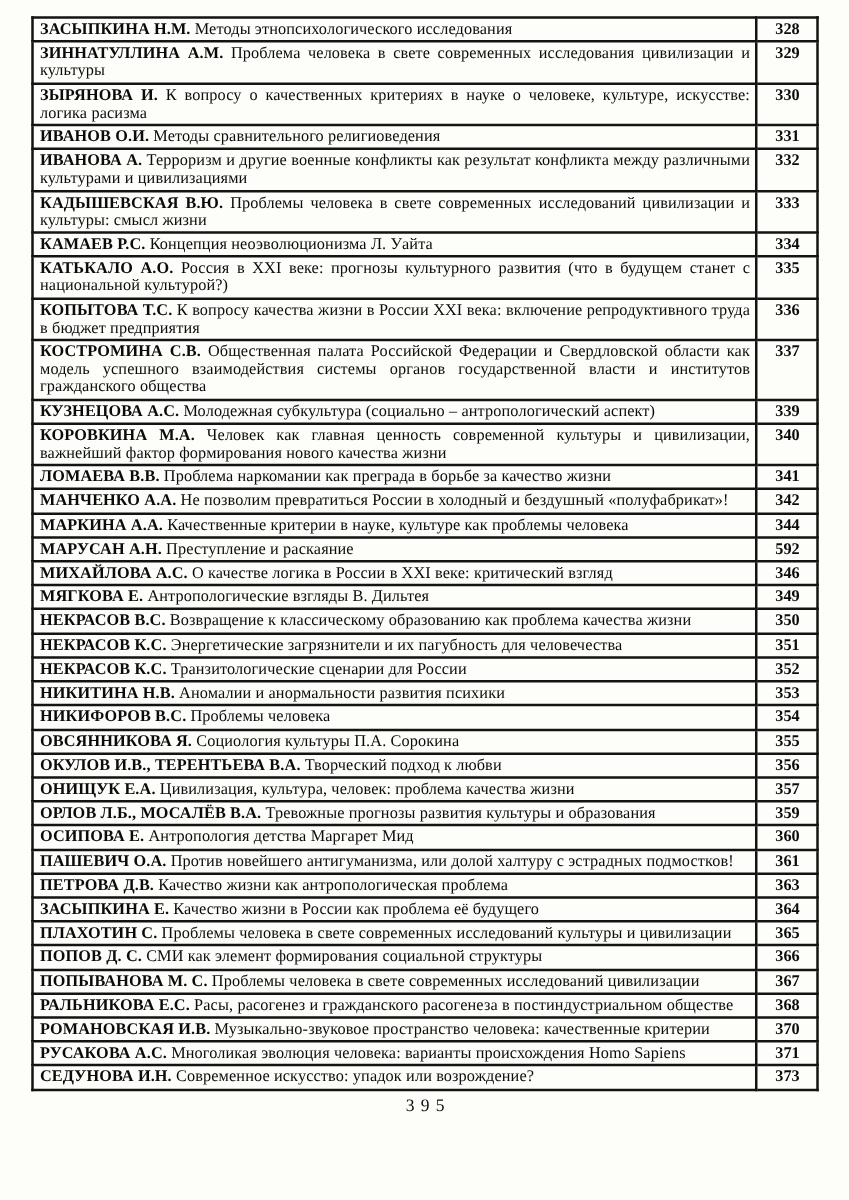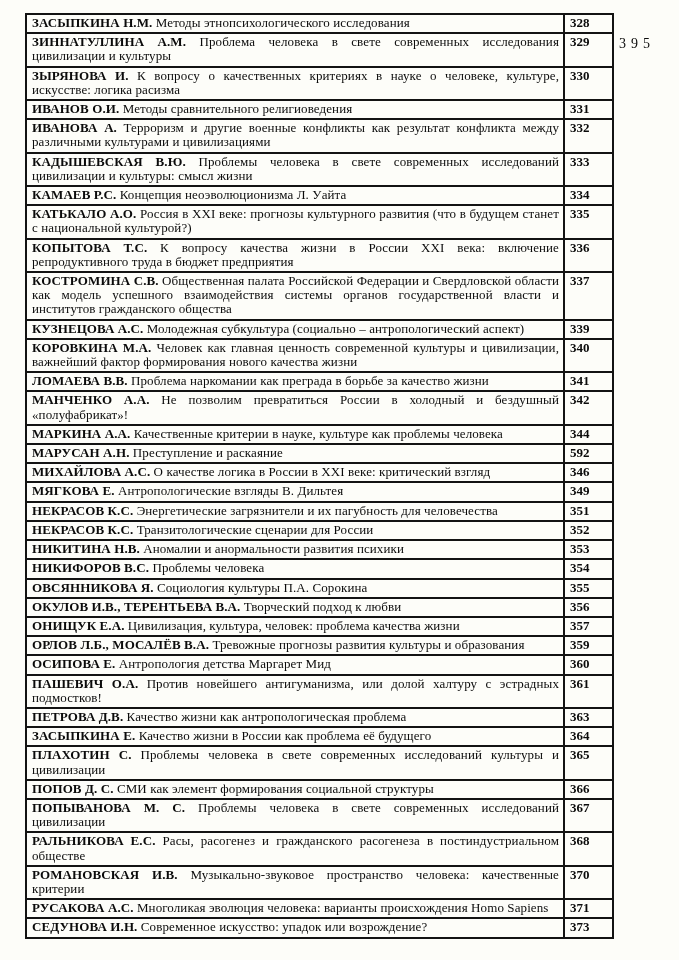--- a/index.html
+++ b/index.html
@@ -13,51 +13,54 @@
     overflow: hidden;
     font-family: "Liberation Serif", "DejaVu Serif", serif;
     color: #0b0b0b;
   }
   .page {
     box-sizing: border-box;
     width: 679px;
     height: 928px;
     padding: 13px 24px 0 25px;
     display: flex;
+    flex-direction: column;
   }
   table.toc {
     width: 100%;
     border-collapse: collapse;
     table-layout: fixed;
     font-size: 13px;
   }
   table.toc td {
     border: 2px solid #131313;
     padding: 1px 4px 2px 5px;
     line-height: 14.2px;
     vertical-align: top;
   }
   td.entry-cell {
     text-align: justify;
     letter-spacing: 0.1px;
   }
   td.page-cell {
     width: 38px;
+    text-align: center;
     font-weight: bold;
     padding-left: 2px;
     padding-right: 2px;
   }
   .author {
     font-weight: bold;
     white-space: normal;
   }
   .footer {
+    text-align: center;
     font-size: 14px;
     letter-spacing: 5px;
-    margin-top: 23px;
+    margin-top: 5px;
     padding-left: 5px; 
   }
 </style>
 </head>
 <body>
 
 <div class="page">
   <table class="toc">
     <tbody>
         <tr>
@@ -126,20 +129,24 @@
         </tr>
         <tr>
           <td class="entry-cell"><span class="author">МИХАЙЛОВА А.С. </span><span>О качестве логика в России в XXI веке: критический взгляд</span></td>
           <td class="page-cell">346</td>
         </tr>
         <tr>
           <td class="entry-cell"><span class="author">МЯГКОВА Е. </span><span>Антропологические взгляды В. Дильтея</span></td>
           <td class="page-cell">349</td>
         </tr>
         <tr>
+          <td class="entry-cell"><span class="author">НЕКРАСОВ В.С. </span><span>Возвращение к классическому образованию как проблема качества жизни</span></td>
+          <td class="page-cell">350</td>
+        </tr>
+        <tr>
           <td class="entry-cell"><span class="author">НЕКРАСОВ К.С. </span><span>Энергетические загрязнители и их пагубность для человечества</span></td>
           <td class="page-cell">351</td>
         </tr>
         <tr>
           <td class="entry-cell"><span class="author">НЕКРАСОВ К.С. </span><span>Транзитологические сценарии для России</span></td>
           <td class="page-cell">352</td>
         </tr>
         <tr>
           <td class="entry-cell"><span class="author">НИКИТИНА Н.В. </span><span>Аномалии и анормальности развития психики</span></td>
           <td class="page-cell">353</td>

